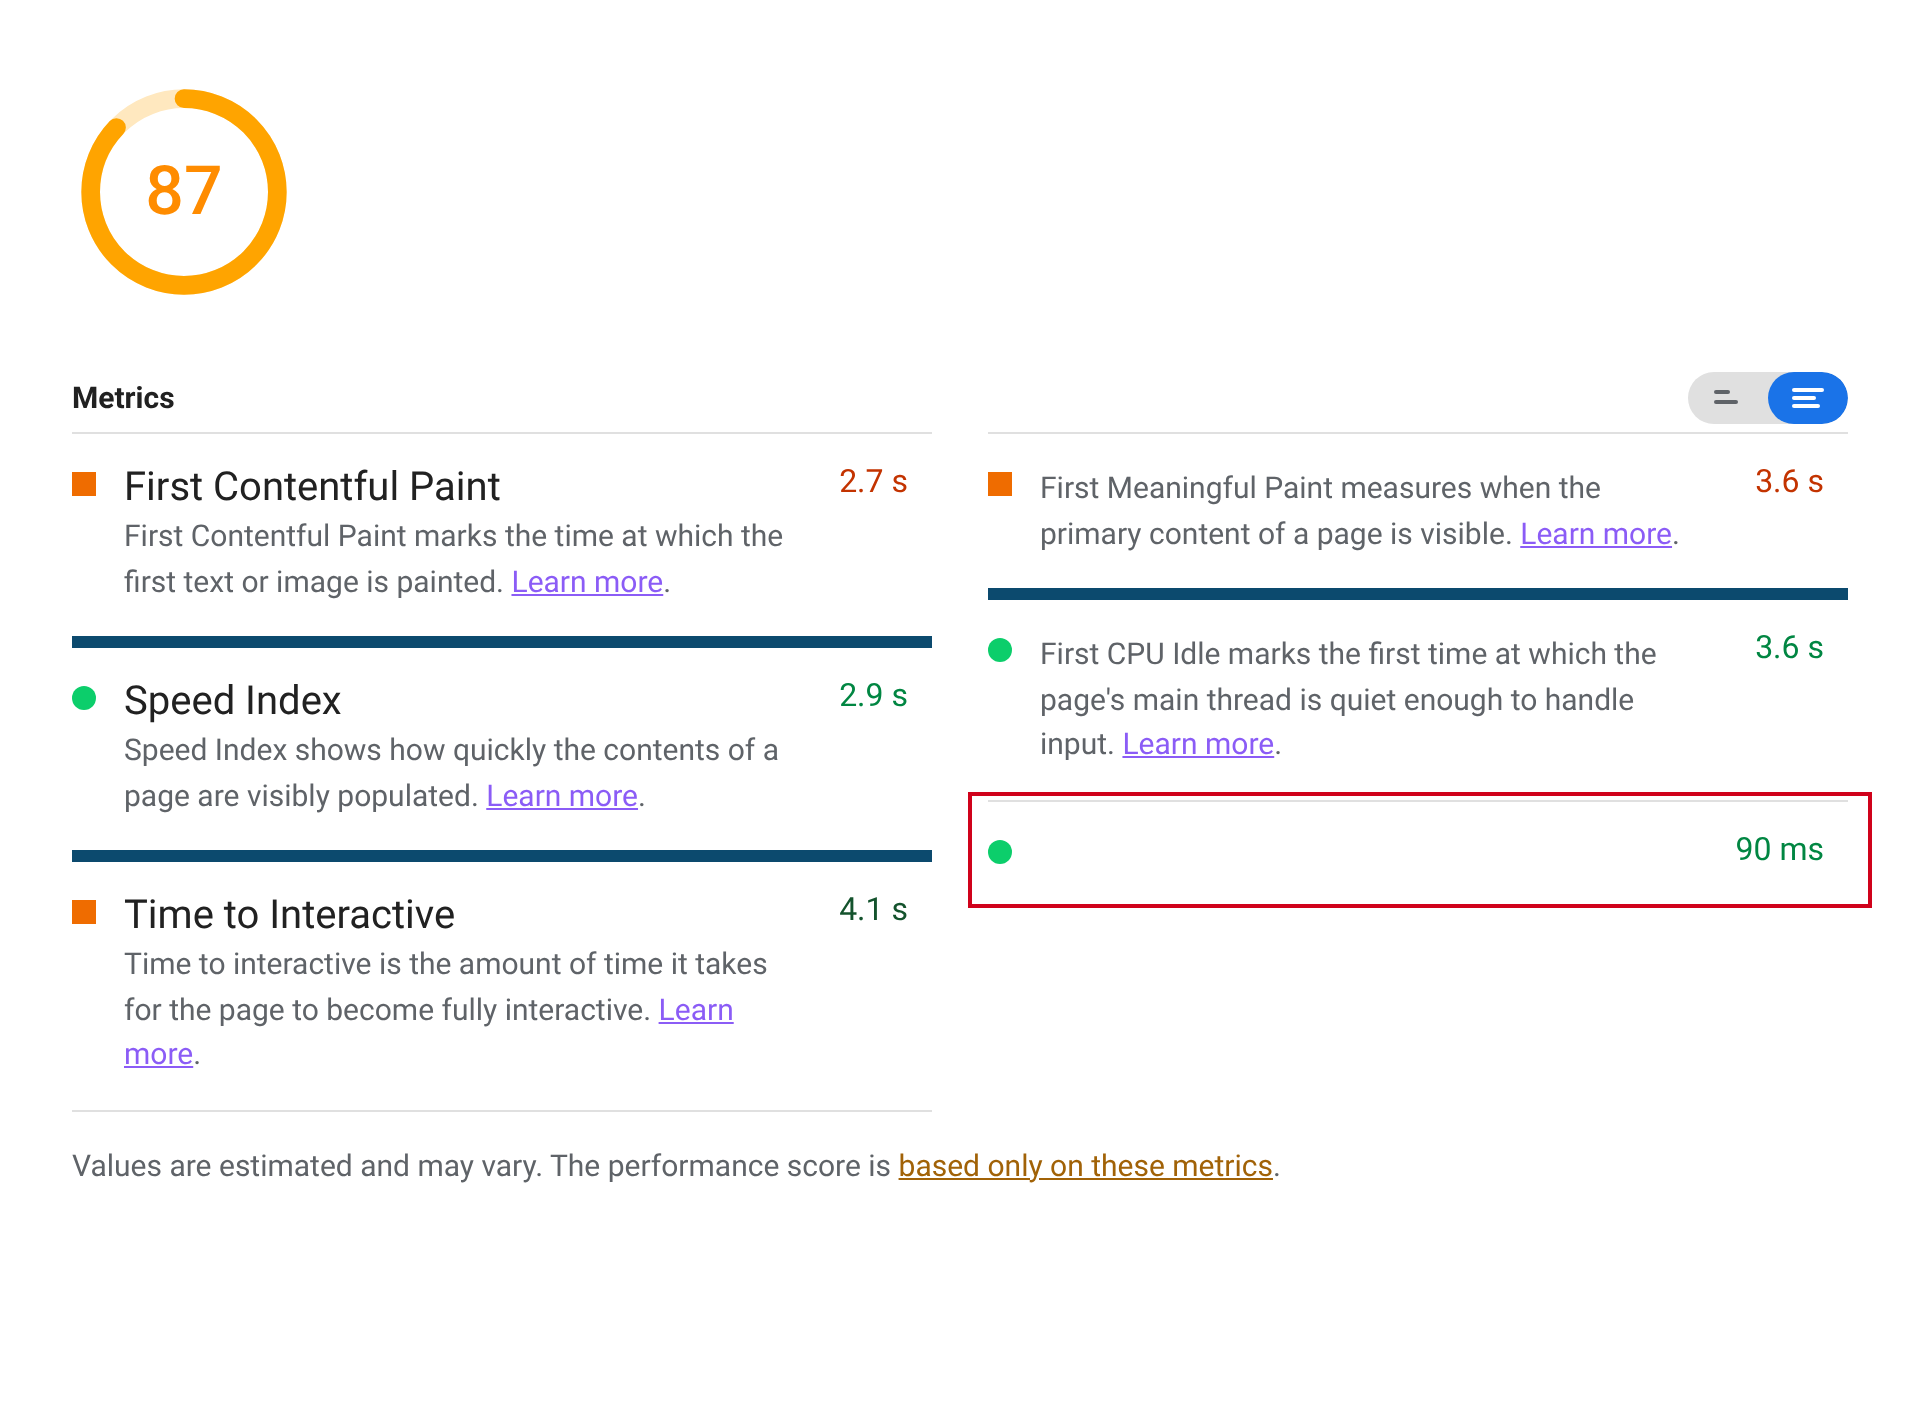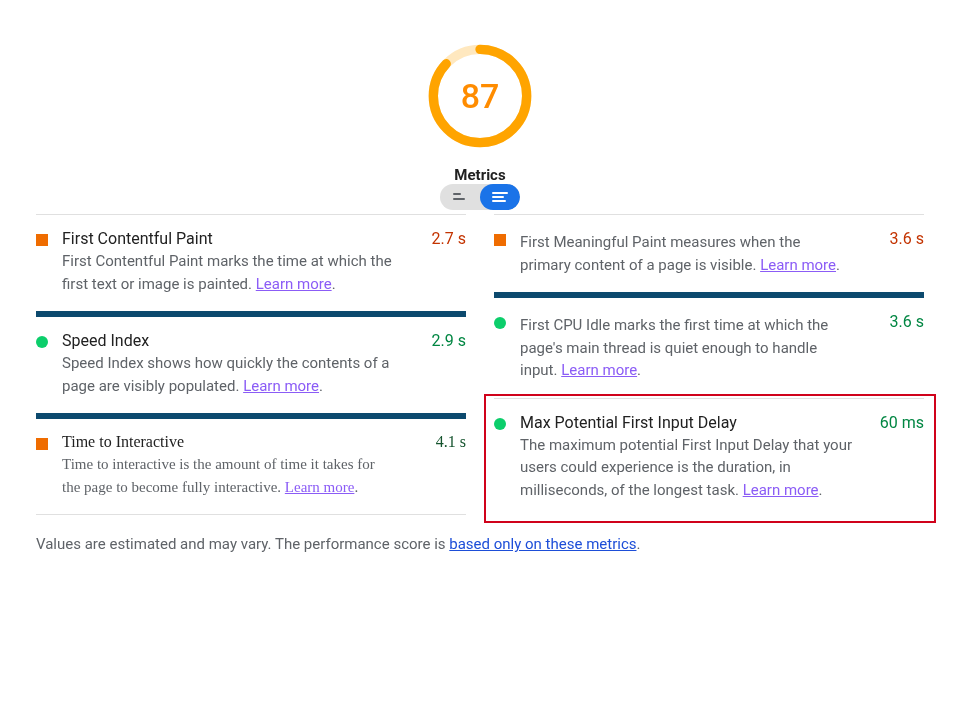--- a/index.html
+++ b/index.html
@@ -8,32 +8,32 @@
     font-family: Roboto, -apple-system, "Segoe UI", Arial, sans-serif;
     color: #212121;
     background: #fff;
     width: 960px;
   }
   .page {
     padding: 20px 36px 20px 36px;
   }
 
   
-  .gauge-wrap { display:flex; flex-direction:column; align-items:center; margin-top: 20px; margin-bottom: 14px;}
+  .gauge-wrap { display:flex; flex-direction:row; align-items:center; margin-top: 20px; margin-bottom: 34px;}
   .gauge { position: relative; width: 112px; height:112px; }
   .gauge svg { width:112px; height:112px; transform: rotate(-90deg); }
   .gauge .score {
     position:absolute; inset:0; display:flex; align-items:center; justify-content:center;
     font-size: 34px; font-weight: 500; color: #ff8c00;
   }
   .gauge-title { font-size: 26px; margin-top: 14px; font-weight: 400; color:#212121;}
 
   
   .metrics-header {
-    display:flex; align-items:center; justify-content:space-between;flex-direction:column;
+    display:flex; align-items:center; justify-content:space-between;
   }
   .metrics-label { font-weight:700; font-size:15px; }
   .toggle {
     display:flex; align-items:center; background:#e0e0e0; border-radius: 999px; overflow:hidden;
     height:26px;
   }
   .toggle-seg {
     width:40px; height:26px; display:flex; align-items:center; justify-content:center;
   }
   .toggle-seg.active { background:#1a73e8; border-radius:999px; }
@@ -50,45 +50,45 @@
     display:flex;
   }
   .col .metric:first-child { border-top:1px solid #e0e0e0; }
   .dot {
     width:12px; height:12px; flex: 0 0 12px; margin-top:5px; margin-right: 14px;
   }
   .dot.square { background: currentColor; }
   .dot.circle { background: currentColor; border-radius:50%; }
 
   .metric-body { flex:1; padding-right: 70px; }
-  .metric-title { font-size:16px; color:#212121; }
+  .metric-title { font-size:20px; color:#212121; }
   .metric-desc {
     font-size:15px; color:#5f6368; line-height:1.5; margin-top:2px;
   }
   .metric-learn {
     color:#8b5cf6; text-decoration: underline; cursor:pointer;
   }
   .metric-value {
-    position:absolute; right:0; top:14px;
+    position:absolute; right:12px; top:14px;
     font-size:16px; white-space:nowrap;
   }
 
-  .col .metric:last-child { border-bottom: 1px solid #e0e0e0; font-family: Liberation Serif, serif; }
+  .col .metric:last-child { border-bottom: 1px solid #e0e0e0; }
 
   
   .hl-wrap { position:relative; }
   .hl-border {
     position:absolute; left:-10px; right:-12px; top:-4px; bottom:-6px;
     border: 2px solid #cc3a2f; pointer-events:none;
   }
 
   .footnote {
     margin-top: 18px; font-size:15px; color:#5f6368;
   }
-  .footnote .u { text-decoration: underline; cursor:pointer; color:#1d4ed8; }
+  .footnote .u { text-decoration: underline; cursor:pointer; color:#a16207; }
 </style>
 </head>
 <body>
 
 <div class="page">
 
   <div class="gauge-wrap">
     <div class="gauge">
       <svg viewBox="0 0 120 120">
         <circle cx="60" cy="60" r="50" fill="none" stroke-width="10" data-bind-attr="stroke:gauge.ring_bg" stroke="#ffe8bf"></circle>
@@ -159,25 +159,21 @@
         <div class="metric">
           <div class="dot circle" style="color: rgb(12, 206, 107);"></div>
           <div class="metric-body">
             <div class="metric-desc">First CPU Idle marks the first time at which the page's main thread is quiet enough to handle input. <span class="metric-learn">Learn more</span>.</div>
           </div>
           <div class="metric-value" style="color: rgb(1, 134, 66);">3.6 s</div>
         </div>
         <div class="hl-wrap">
           <div class="metric">
             <div class="dot circle" style="color: rgb(12, 206, 107);"></div>
-            <div class="metric-body">
-              <div class="metric-title">Max Potential First Input Delay</div>
-              <div class="metric-desc">The maximum potential First Input Delay that your users could experience is the duration, in milliseconds, of the longest task. <span class="metric-learn">Learn more</span>.</div>
-            </div>
-            <div class="metric-value" style="color: rgb(1, 134, 66);">60 ms</div>
+            <div class="metric-value" style="color: rgb(1, 134, 66);">90 ms</div>
           </div>
           <div class="hl-border" style="border-color: rgb(208, 2, 27);"></div>
         </div>
       </div>
   </div>
 
   <div class="footnote">
     <span data-bind="footnote_pre">Values are estimated and may vary. The performance score is </span><span class="u" data-bind="footnote_link">based only on these metrics</span><span data-bind="footnote_post">.</span>
   </div>
 

